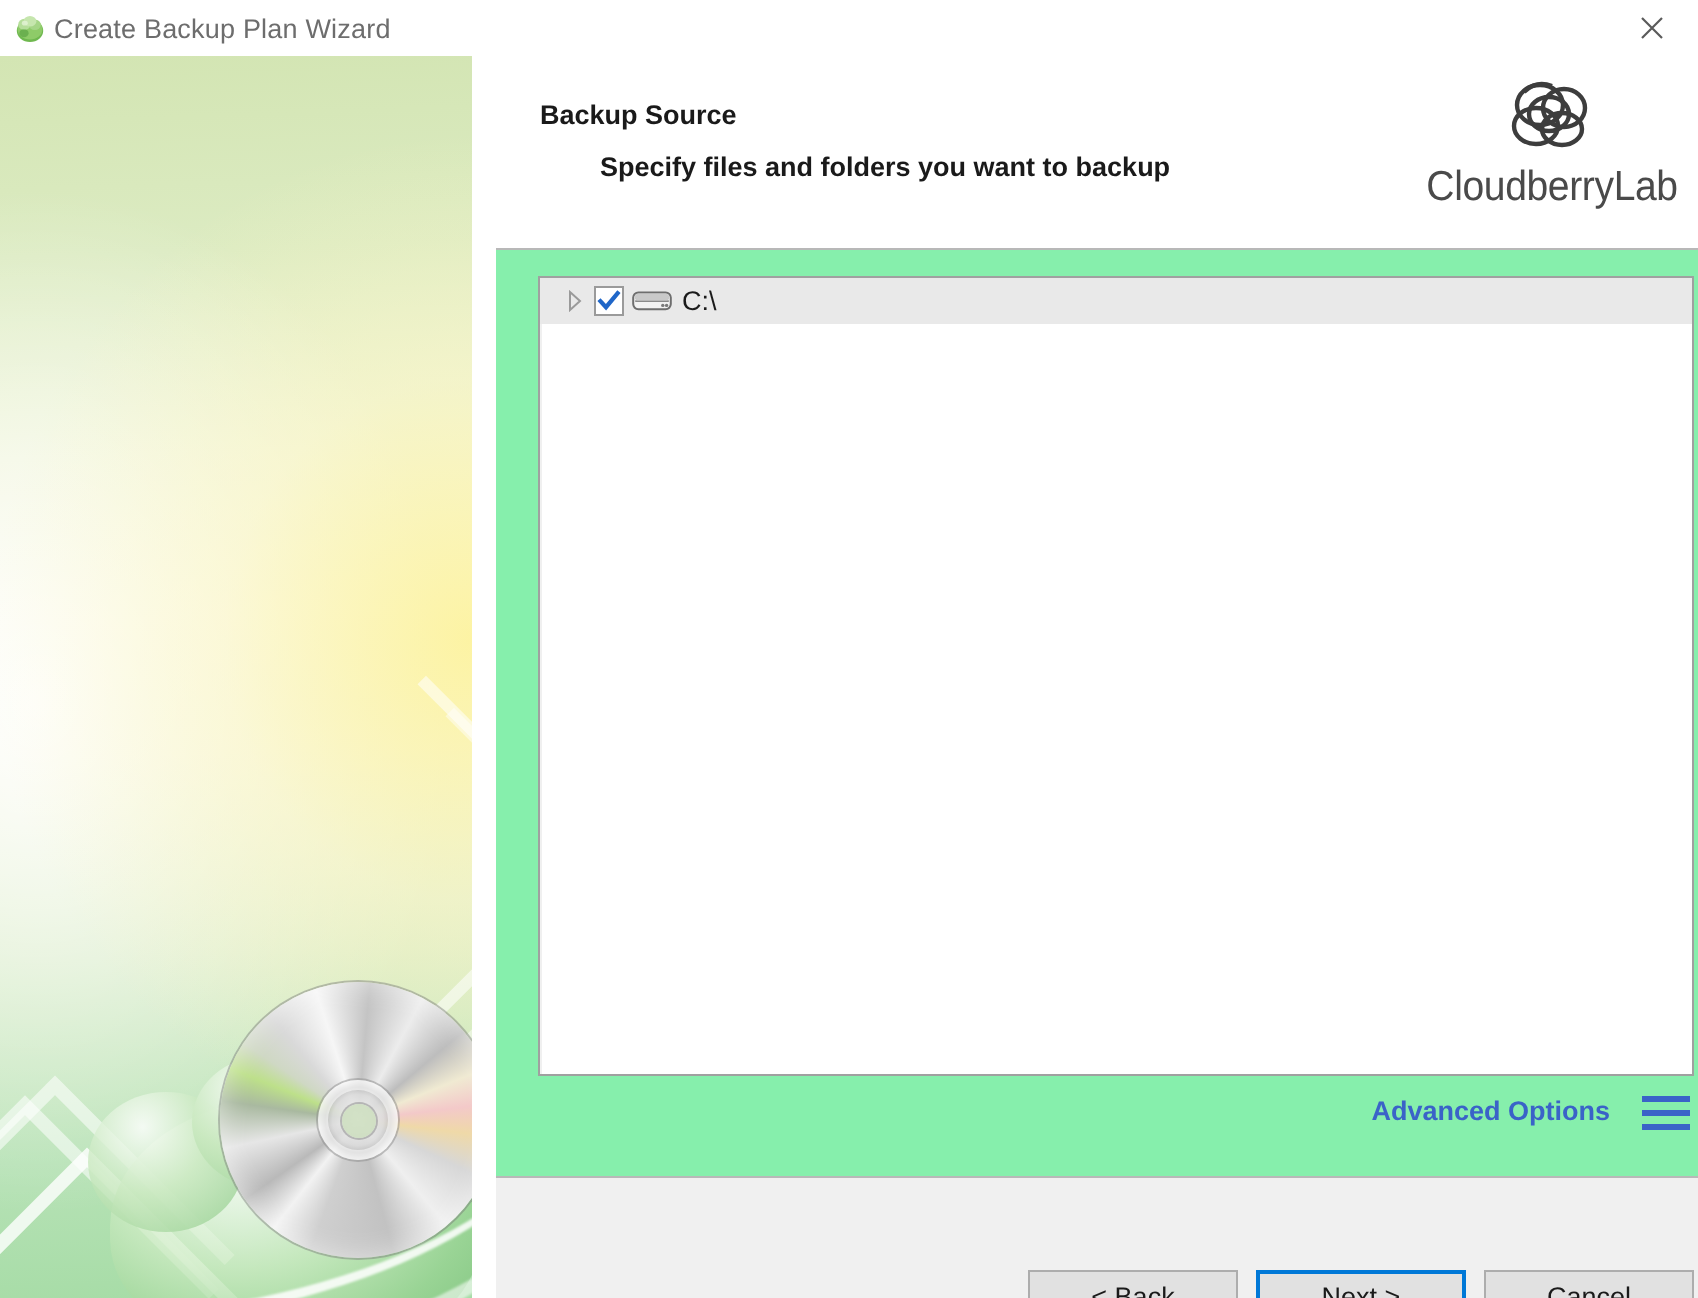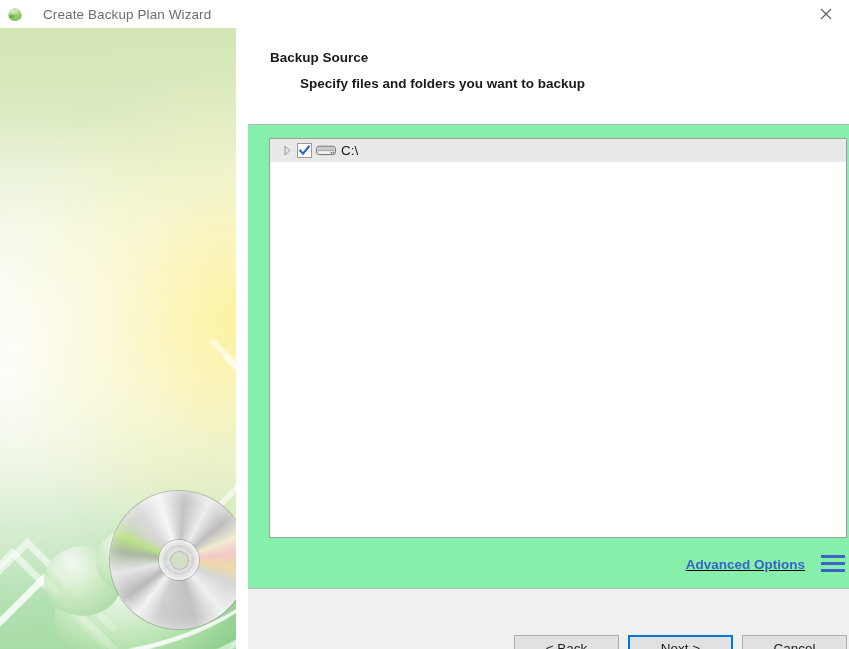--- a/index.html
+++ b/index.html
@@ -32,21 +32,21 @@
     display: flex;
     align-items: center;
   }
   .title-icon {
     width: 16px; height: 16px;
     margin-left: 7px;
     position: relative;
     flex: 0 0 auto;
   }
   .title-text {
-    margin-left: 20px;
+    margin-left: 4px;
     font-size: 13.5px;
     color: #6d6d6d;
     letter-spacing: 0.1px;
     white-space: nowrap;
   }
   .close-btn {
     position: absolute;
     right: 0; top: 0;
     width: 46px; height: 28px;
     display: flex;
@@ -221,23 +221,22 @@
     font-size: 13.5px;
     color: #1a1a1a;
     white-space: nowrap;
   }
 
   
   .adv-row {
     position: absolute;
     right: 16px; top: 520px;
     display: flex;
-    align-items: flex-end;
+    align-items: flex-start;
     height: 24px;
-    text-decoration: underline;
   }
   .adv-label {
     font-size: 13.5px;
     font-weight: bold;
     color: #3a63c8;
   }
   .hamburger {
     margin-left: 16px;
     width: 24px;
     display: flex;
@@ -334,20 +333,35 @@
     <div class="wave" style="left:-150px; top:398px; width:450px; height:230px; background:transparent; border-bottom:5px solid rgba(255,255,255,0.85); border-radius:50%; transform:rotate(-6deg);"></div>
     <div class="wave" style="left:-170px; top:420px; width:470px; height:236px; background:transparent; border-bottom:10px solid rgba(255,255,255,0.55); border-radius:50%; transform:rotate(-4deg);"></div>
     <div class="wave" style="left:-120px; top:456px; width:430px; height:220px; background:transparent; border-bottom:4px solid rgba(255,255,255,0.7); border-radius:50%; transform:rotate(-3deg);"></div>
   </div>
 
   <div class="rightpane">
 
     <div class="header">
       <div class="header-title">Backup Source</div>
       <div class="header-sub">Specify files and folders you want to backup</div>
+      <div class="logo">
+        <div class="logo-mark">
+          <svg width="64" height="48" viewBox="0 0 64 48">
+            <g fill="none" stroke="#3d3d3d" stroke-width="2.2">
+              <ellipse cx="26" cy="16.5" rx="11.5" ry="10"></ellipse>
+              <ellipse cx="38" cy="18" rx="10.5" ry="9.5"></ellipse>
+              <ellipse cx="24" cy="27" rx="11" ry="9"></ellipse>
+              <ellipse cx="37" cy="28.5" rx="10" ry="8"></ellipse>
+              <ellipse cx="30.5" cy="21" rx="10" ry="8.5"></ellipse>
+              <path d="M18 10 q6 -6 14 -3"></path>
+            </g>
+          </svg>
+        </div>
+        <div class="logo-text">CloudberryLab</div>
+      </div>
     </div>
 
     <div class="treebox">
       <div class="tree-row">
         <div class="expander">
           <svg width="9" height="11" viewBox="0 0 9 11">
             <path d="M2 1 L7 5.5 L2 10 Z" fill="none" stroke="#9a9a9a" stroke-width="1"></path>
           </svg>
         </div>
         <div class="tree-check">

